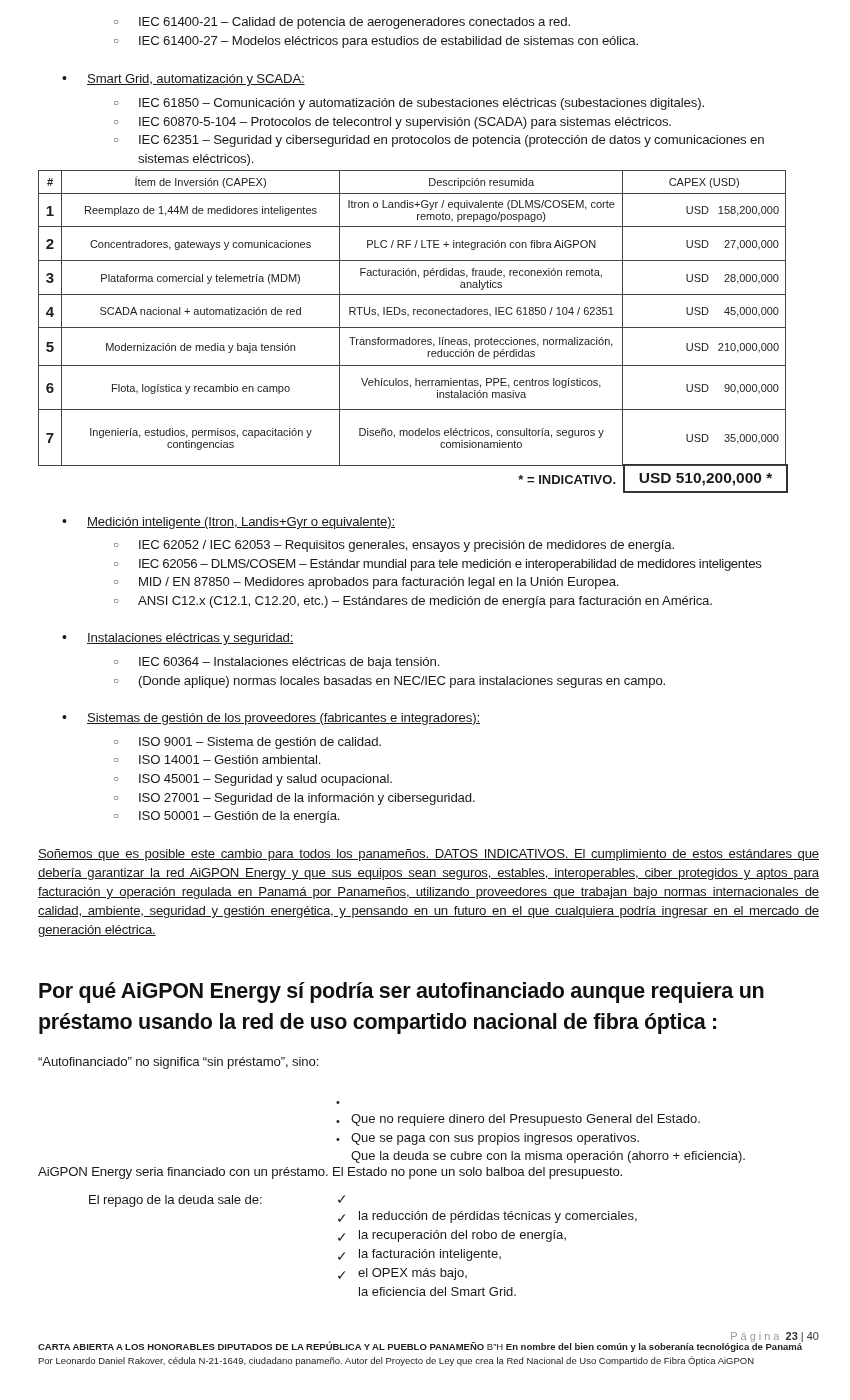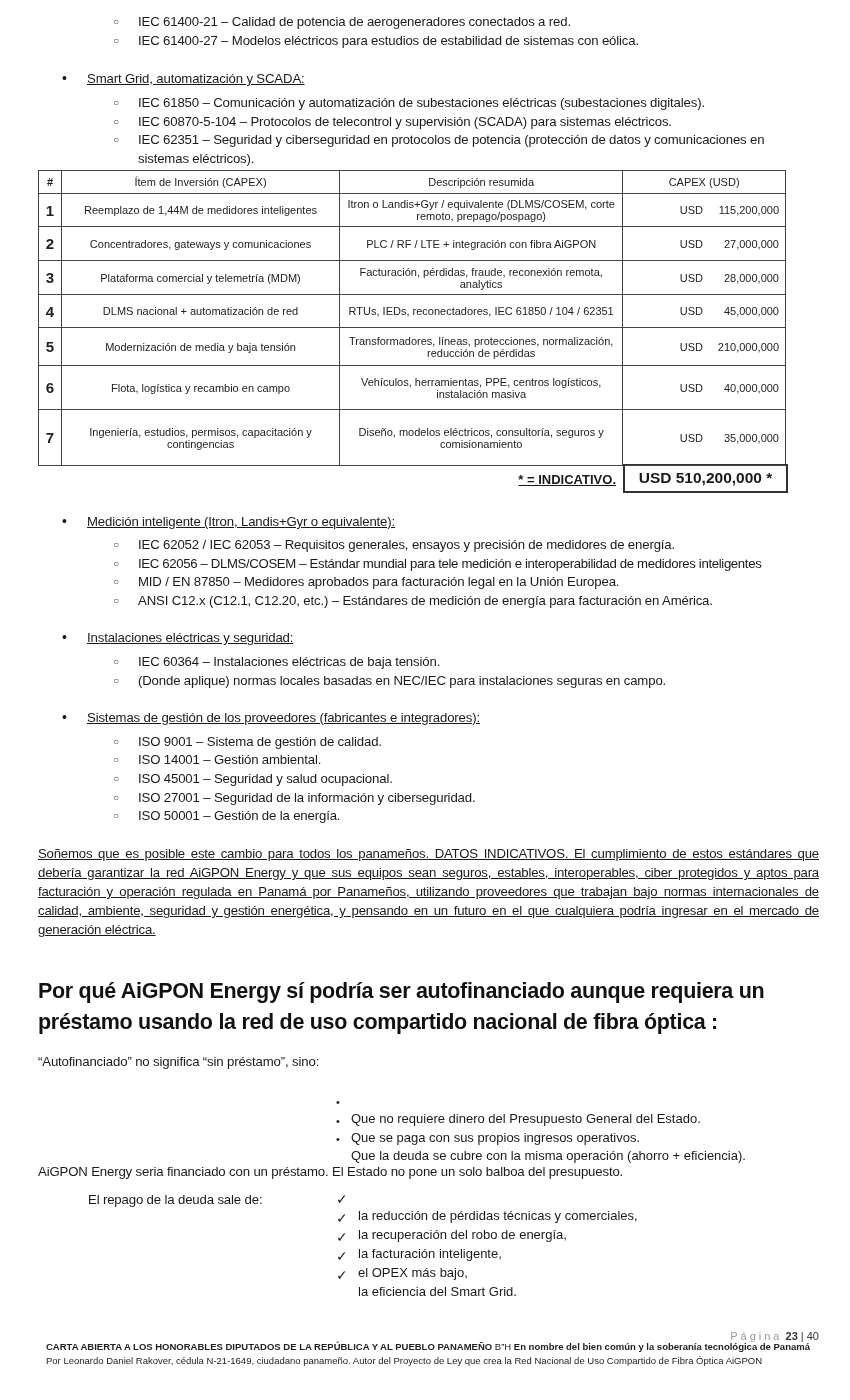--- a/index.html
+++ b/index.html
@@ -12,33 +12,33 @@
   .bullet { position: absolute; left: 62px; font-size: 13.2px; line-height: 19px; white-space: nowrap; letter-spacing: -0.15px; }
   .bullet .mk { position: absolute; left: 0; top: 0; font-size: 14px; }
   .bullet .tx { position: absolute; left: 25px; top: 0; text-decoration: underline; }
 
   table.capex { position: absolute; left: 38px; top: 170px; width: 748px; border-collapse: collapse;
                 font-family: "Liberation Sans", sans-serif; font-size: 11px; color: #222; }
   table.capex td, table.capex th { border: 1px solid #444; padding: 2px 6px; vertical-align: middle; text-align: center; }
   table.capex th { font-weight: normal; font-size: 11px; height: 18px; text-align: center; }
   table.capex td.num { font-weight: bold; font-size: 15px; text-align: center; width: 10px; }
   table.capex td.amt { text-align: right; white-space: nowrap; }
-  table.capex td.amt .cur { display: inline-block; margin-right: 6px; }
+  table.capex td.amt .cur { display: inline-block; margin-right: 0; }
   table.capex td.amt .val { display: inline-block; width: 70px; text-align: right; }
-  .total-label { position: absolute; left: 480px; top: 472px; width: 136px; text-align: right; font-weight: bold; font-size: 13px; text-decoration: underline; }
+  .total-label { position: absolute; left: 480px; top: 472px; width: 136px; text-align: right; font-weight: bold; font-size: 13px; }
   .total-box { position: absolute; left: 623px; top: 464px; width: 161px; height: 26px; border: 2px solid #333;
                border-top-width: 1px; font-weight: bold; font-size: 15.5px; line-height: 26px; text-align: center; }
 
   .para { position: absolute; left: 38px; width: 781px; font-size: 13.2px; line-height: 19px; text-align: justify; letter-spacing: -0.2px; text-decoration: underline; }
   .heading { position: absolute; left: 38px; width: 790px; font-size: 21.5px; font-weight: bold; line-height: 31px; letter-spacing: -0.3px; color: #111; }
   .line { position: absolute; font-size: 13.2px; line-height: 19px; white-space: nowrap; letter-spacing: -0.15px; }
   .ck { position: absolute; left: 336px; font-size: 13px; line-height: 19px; white-space: nowrap; }
   .ck .mk { position: absolute; left: 0; top: 0; font-size: 14px; }
   .ck .tx { position: absolute; left: 22px; top: 16px; }
-  .footer { position: absolute; left: 38px; width: 781px; font-size: 9.5px; line-height: 14px; color: #222; margin-left: 8px; }
+  .footer { position: absolute; left: 38px; width: 781px; font-size: 9.5px; line-height: 14px; color: #222; }
   .pageno { position: absolute; right: 31px; top: 1330px; font-size: 11px; color: #333; }
   .pageno .pw { color: #999; letter-spacing: 3px; }
 </style>
 </head>
 <body>
 
 <div class="doc">
 
   <div class="sub-item" style="top:12px">
     <span class="mk">○</span>
@@ -82,51 +82,51 @@
         <th>Ítem de Inversión (CAPEX)</th>
         <th>Descripción resumida</th>
         <th>CAPEX (USD)</th>
       </tr>
     </thead>
     <tbody>
       <tr style="height:33px">
         <td class="num">1</td>
         <td>Reemplazo de 1,44M de medidores inteligentes</td>
         <td>Itron o Landis+Gyr / equivalente (DLMS/COSEM, corte remoto, prepago/pospago)</td>
-        <td class="amt"><span class="cur">USD</span><span class="val">115,200,000</span></td>
+        <td class="amt"><span class="cur">USD</span><span class="val">158,200,000</span></td>
       </tr>
       <tr style="height:34px">
         <td class="num">2</td>
         <td>Concentradores, gateways y comunicaciones</td>
         <td>PLC / RF / LTE + integración con fibra AiGPON</td>
         <td class="amt"><span class="cur">USD</span><span class="val">27,000,000</span></td>
       </tr>
       <tr style="height:34px">
         <td class="num">3</td>
         <td>Plataforma comercial y telemetría (MDM)</td>
         <td>Facturación, pérdidas, fraude, reconexión remota, analytics</td>
         <td class="amt"><span class="cur">USD</span><span class="val">28,000,000</span></td>
       </tr>
       <tr style="height:33px">
         <td class="num">4</td>
-        <td>DLMS nacional + automatización de red</td>
+        <td>SCADA nacional + automatización de red</td>
         <td>RTUs, IEDs, reconectadores, IEC 61850 / 104 / 62351</td>
         <td class="amt"><span class="cur">USD</span><span class="val">45,000,000</span></td>
       </tr>
       <tr style="height:38px">
         <td class="num">5</td>
         <td>Modernización de media y baja tensión</td>
         <td>Transformadores, líneas, protecciones, normalización, reducción de pérdidas</td>
         <td class="amt"><span class="cur">USD</span><span class="val">210,000,000</span></td>
       </tr>
       <tr style="height:44px">
         <td class="num">6</td>
         <td>Flota, logística y recambio en campo</td>
         <td>Vehículos, herramientas, PPE, centros logísticos, instalación masiva</td>
-        <td class="amt"><span class="cur">USD</span><span class="val">40,000,000</span></td>
+        <td class="amt"><span class="cur">USD</span><span class="val">90,000,000</span></td>
       </tr>
       <tr style="height:56px">
         <td class="num">7</td>
         <td>Ingeniería, estudios, permisos, capacitación y contingencias</td>
         <td>Diseño, modelos eléctricos, consultoría, seguros y comisionamiento</td>
         <td class="amt"><span class="cur">USD</span><span class="val">35,000,000</span></td>
       </tr>
     </tbody>
   </table>
   <div class="total-label">* = INDICATIVO.</div>

